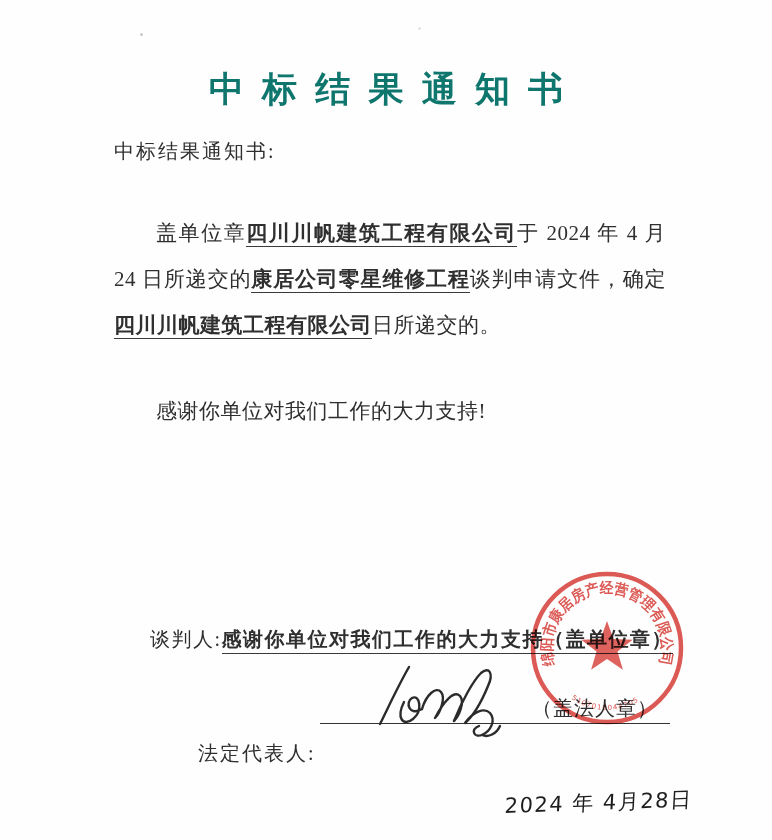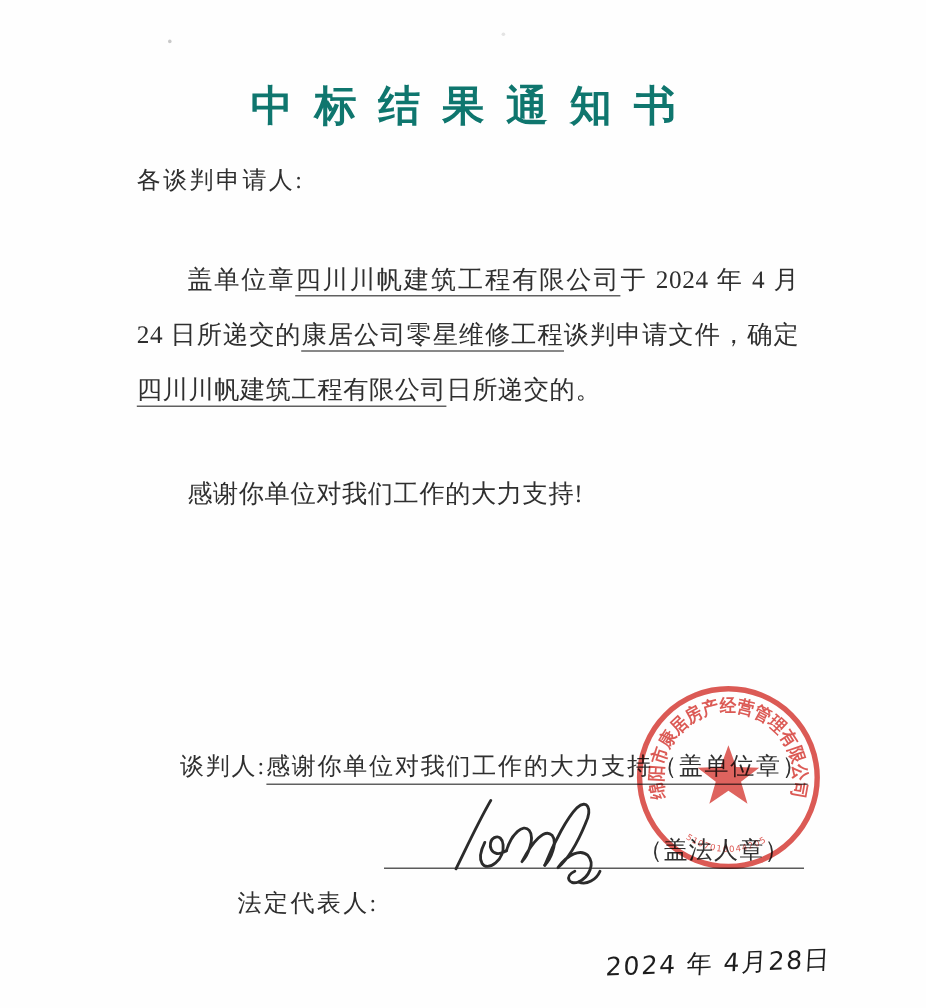--- a/index.html
+++ b/index.html
@@ -40,21 +40,21 @@
     left: 114px;
     top: 210px;
     width: 552px;
     margin: 0;
     font-size: 21px;
     line-height: 46px;
     letter-spacing: 0.5px;
     text-align: justify;
     text-indent: 2em;
   }
-  .u { border-bottom: 1.5px solid #3a3a3a; padding-bottom: 1px; }
+  .u { border-bottom: 1.5px solid #3a3a3a; padding-bottom: 1px; font-weight: bold; }
   .thanks {
     position: absolute;
     left: 114px;
     top: 388px;
     width: 552px;
     margin: 0;
     font-size: 21px;
     line-height: 46px;
     text-indent: 2em;
     letter-spacing: 0.5px;
@@ -155,21 +155,21 @@
     background: #c9c9c9;
   }
 </style>
 </head>
 <body>
 
 <div class="page">
 
   <h1 class="doc-title">中标结果通知书</h1>
 
-  <div class="salutation">各谈判申请人:</div>
+  <div class="salutation">中标结果通知书:</div>
 
   <p class="body-par"><span>盖单位章</span><span class="u">四川川帆建筑工程有限公司</span><span>于 2024 年 4 月 24 日所递交的</span><span class="u">康居公司零星维修工程</span><span>谈判申请文件，确定</span><span class="u">四川川帆建筑工程有限公司</span><span>日所递交的。</span></p>
 
   <p class="thanks">感谢你单位对我们工作的大力支持!</p>
 
   <div class="negotiator-line"><span>谈判人:</span><span class="u">感谢你单位对我们工作的大力支持（盖单位章）</span>
   </div>
 
   <div class="legalrep-label">法定代表人:</div>
 

